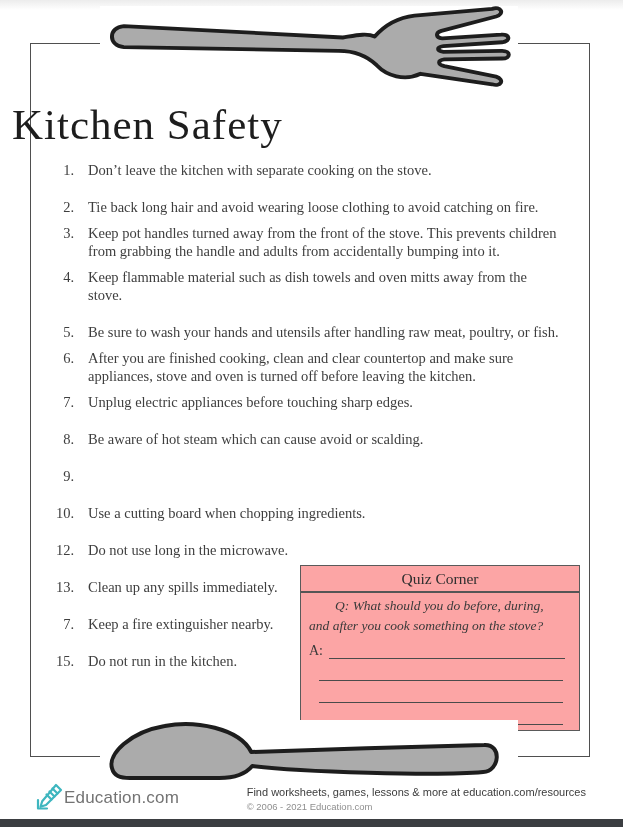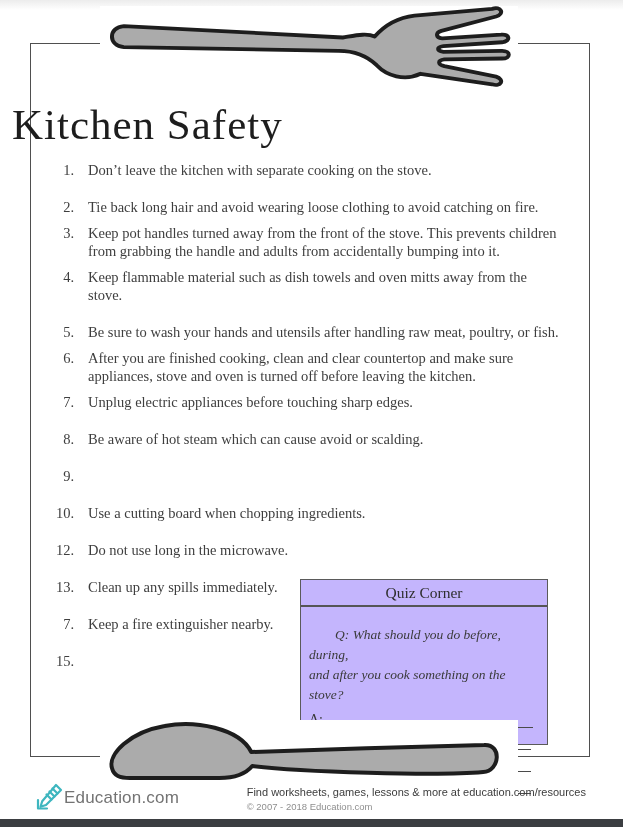--- a/index.html
+++ b/index.html
@@ -36,29 +36,29 @@
   .li-row.tight { margin-bottom:8px; }
   .li-num {
     width:26px; text-align:right; margin-right:14px; flex:none;
     font-size:14.5px; line-height:18px; color:#3e3e3e;
   }
   .li-text {
     font-size:14.5px; line-height:18px; color:#3e3e3e;
     white-space:pre-line;
   }
   .quiz-box {
-    position:absolute; left:300px; top:579px; width:248px; height:166px;
-    border:1.5px solid #5a5a5a; background:#c4b5fd; z-index:2;
+    position:absolute; left:300px; top:565px; width:280px; height:166px;
+    border:1.5px solid #5a5a5a; background:#fca5a5; z-index:2;
     box-sizing:border-box;
   }
   .quiz-header {
     text-align:center; font-size:15.5px; color:#2e2e2e;
     padding:4px 0 3px 0; border-bottom:2px solid #555555;
   }
-  .quiz-body { padding:18px 14px 0 8px; }
+  .quiz-body { padding:3px 14px 0 8px; }
   .quiz-q {
     font-style:italic; font-size:13.5px; line-height:20px; color:#3a3a3a;
     white-space:pre-line;
   }
   .quiz-q .q-label { margin-left:26px; font-style:italic; }
   .answer-row { display:flex; align-items:flex-end; margin-top:3px; height:20px; }
   .a-label { font-size:14px; color:#3a3a3a; font-style:normal; flex:none; }
   .a-line { flex:1; border-bottom:1.3px solid #4a4a4a; margin-left:6px; height:16px; }
   .blank-line {
     height:21px; border-bottom:1.3px solid #4a4a4a; margin:0 2px 0 10px;
@@ -150,20 +150,21 @@
       <div class="li-row">
         <span class="li-num">13.</span>
         <span class="li-text">Clean up any spills immediately.</span>
       </div>
       <div class="li-row">
         <span class="li-num">7.</span>
         <span class="li-text">Keep a fire extinguisher nearby.</span>
       </div>
       <div class="li-row">
         <span class="li-num">15.</span>
+        <span class="li-text">Do not run in the kitchen.</span>
       </div>
     </div>
 
   <div class="quiz-box">
     <div class="quiz-header">Quiz Corner</div>
     <div class="quiz-body">
       <div class="quiz-q"><span class="q-label">Q:</span> <span>What should you do before, during,
 and after you cook something on the stove?</span></div>
       <div class="answer-row">
         <span class="a-label">A:</span>
@@ -192,18 +193,18 @@
         <path d="M22,3 L27,8 L12,23 L6.5,24.8 L8.2,19.3 Z"></path>
         <path d="M18.5,6.5 L23.5,11.5 M15.5,9.5 L20.5,14.5 M12.5,12.5 L17.5,17.5"></path>
         <path d="M4,18 L4,26.5 L13,26.5"></path>
       </g>
     </svg>
     <span class="brand-text">Education.com</span>
   </div>
 
   <div class="footer-right">
     <div class="tagline">Find worksheets, games, lessons &amp; more at education.com/resources</div>
-    <div class="copyright">© 2007 - 2018 Education.com</div>
+    <div class="copyright">© 2006 - 2021 Education.com</div>
   </div>
 
   <div class="bottom-bar"></div>
 
 </div>
 
 </body></html>

